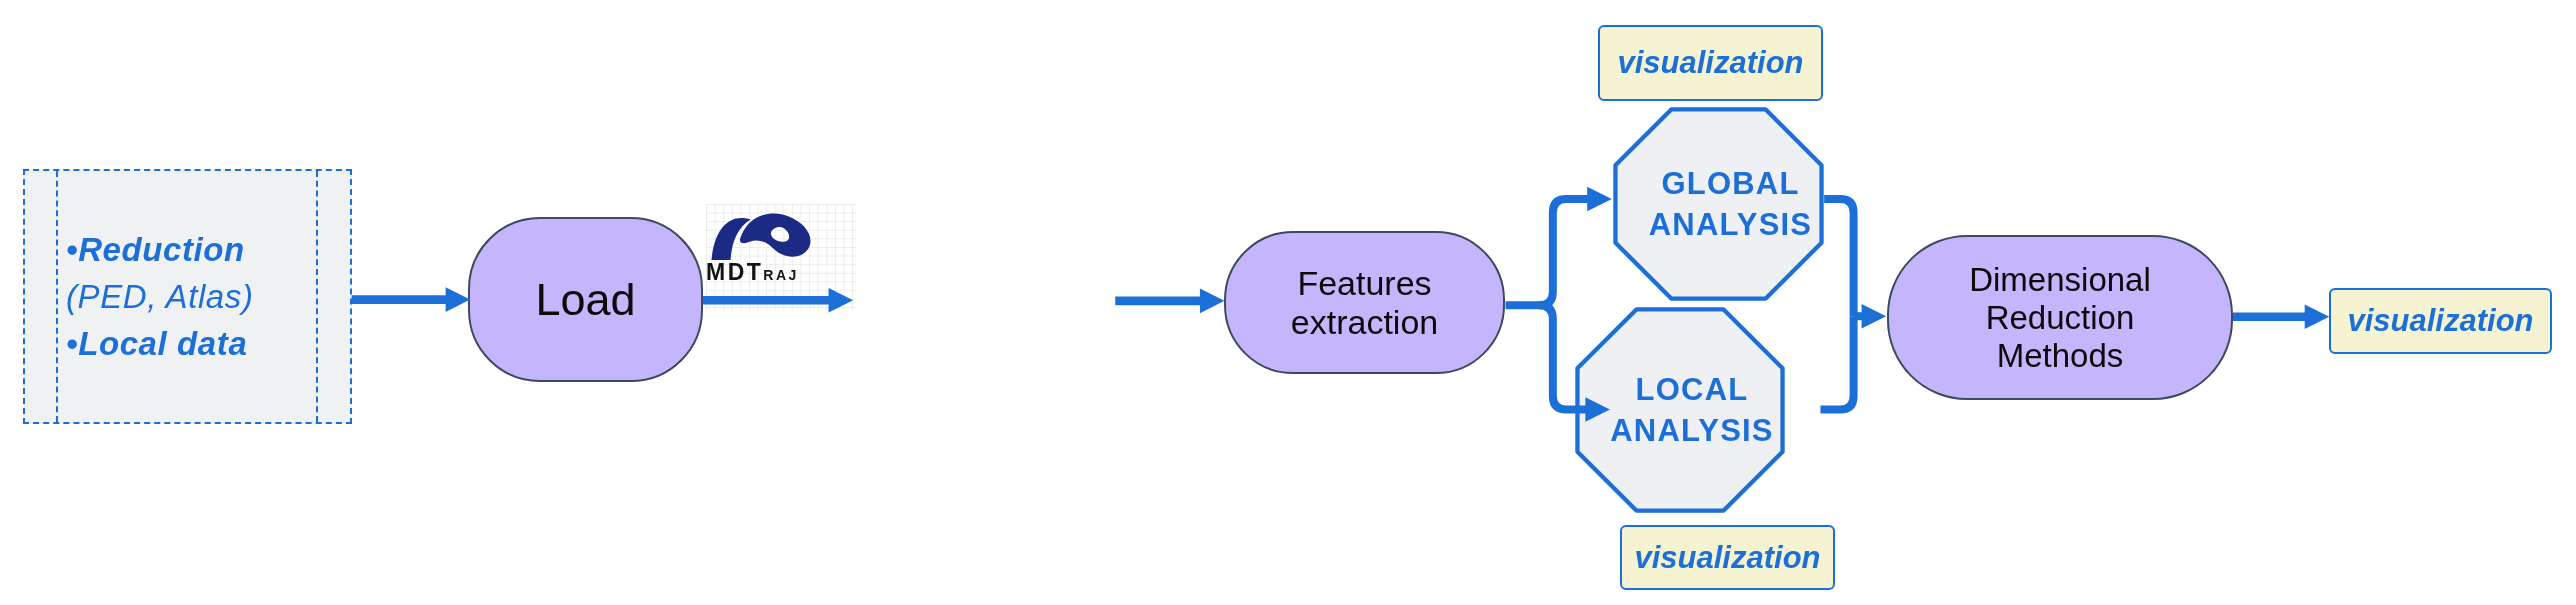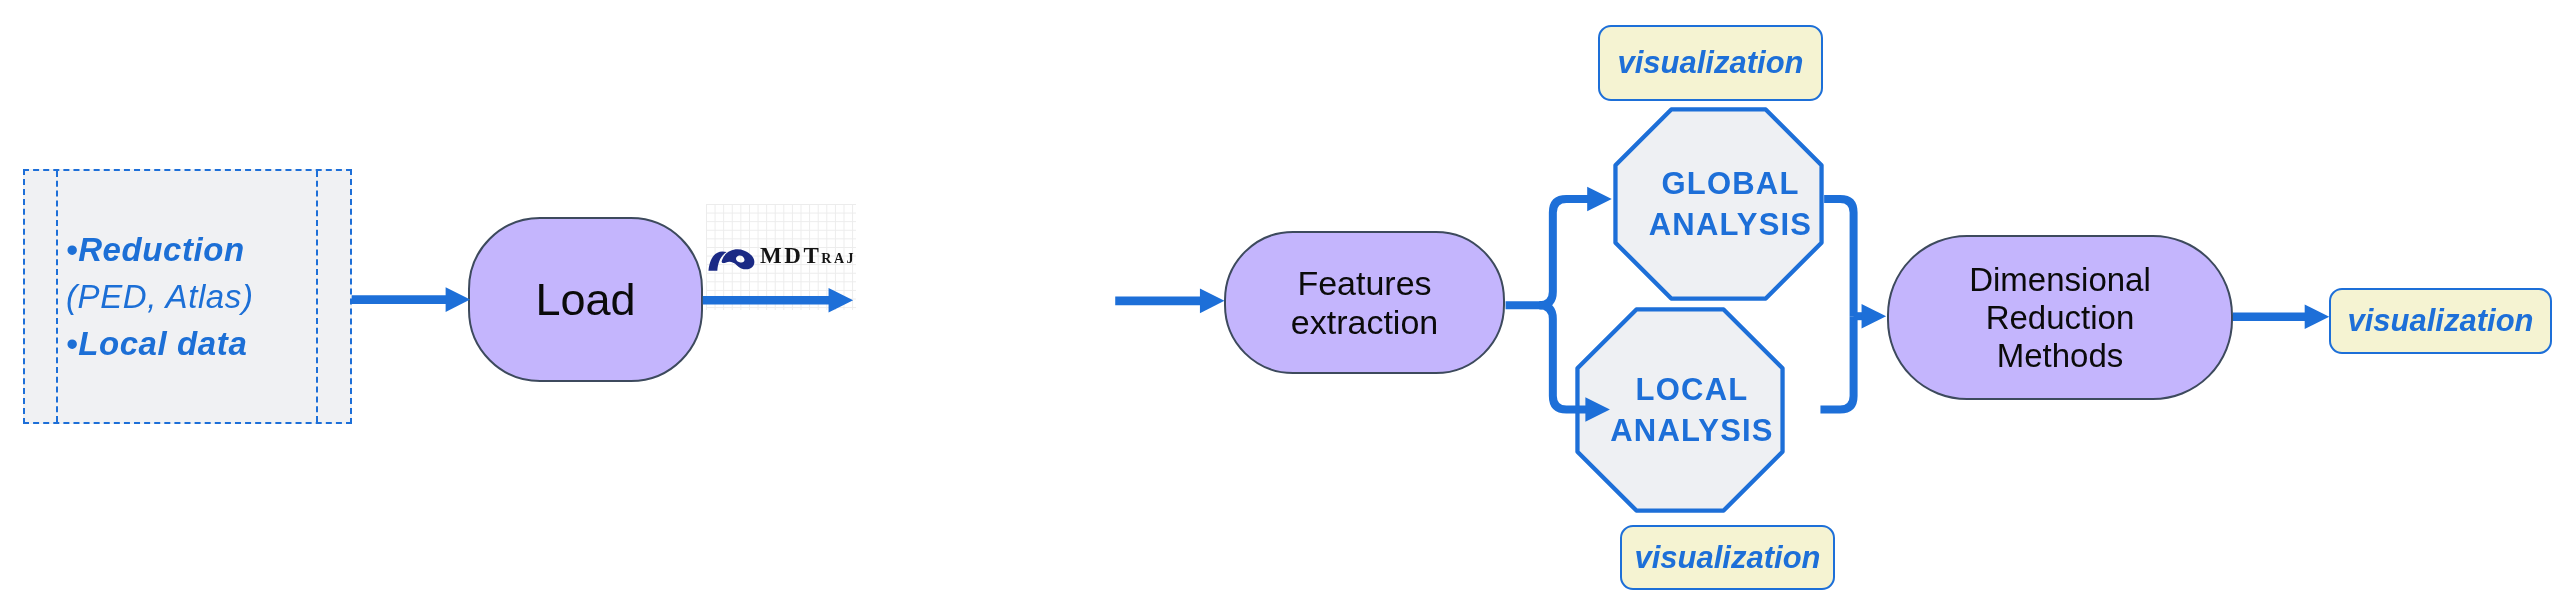--- a/index.html
+++ b/index.html
@@ -31,34 +31,34 @@
   
   .octagon{position:absolute;z-index:4;}
   .octagon svg{position:absolute;left:0;top:0;width:100%;height:100%;}
   .oct-global{left:1613px;top:107px;width:211px;height:194px;}
   .oct-local{left:1575px;top:307px;width:210px;height:206px;}
   .oct-label{position:relative;width:100%;height:100%;display:flex;flex-direction:column;
     align-items:center;justify-content:center;color:#1d6fd8;font-weight:bold;
     font-size:31px;line-height:41px;letter-spacing:1.2px;margin-left:12px;}
 
   
-  .viz{position:absolute;background:#f5f3d2;border:2.5px solid #1d6fd8;border-radius:13px;
+  .viz{position:absolute;background:#f5f3d2;border:2.5px solid #1d6fd8;border-radius:6px;
     box-sizing:border-box;display:flex;align-items:center;justify-content:center;
     color:#1d6fd8;font-style:italic;font-weight:bold;font-size:31px;z-index:4;}
   .viz-top{left:1598px;top:24.6px;width:225px;height:76px;}
   .viz-bottom{left:1620px;top:525px;width:215px;height:65px;}
   .viz-final{left:2329px;top:288px;width:223px;height:66px;}
 
   
   .mdtraj-card{position:absolute;left:706px;top:204px;width:150px;height:106px;z-index:3;
     background:#ffffff;
     background-image:linear-gradient(#ececec 0.6px,transparent 0.6px),
                      linear-gradient(90deg,#ececec 0.6px,transparent 0.6px);
     background-size:8.6px 8.6px;
-    display:flex;flex-direction:row;align-items:center;font-family:Liberation Serif, serif;}
+    display:flex;flex-direction:column;}
   .mdtraj-swoosh{width:117px;height:53px;margin-top:4.9px;}
   .mdtraj-text{color:#141414;font-weight:bold;letter-spacing:2.5px;line-height:21px;
     display:flex;align-items:baseline;}
   .mdtraj-text .big{font-size:23px;}
   .mdtraj-text .small{font-size:14px;}
 
   
   .sklearn{position:absolute;left:1992px;top:143px;width:252px;height:83px;z-index:3;}
   .sk-blob-blue{position:absolute;left:4.9px;top:31px;width:41px;height:43px;background:#3499cd;
     border-radius:54% 46% 58% 42% / 50% 45% 55% 50%;transform:rotate(-8deg);}

